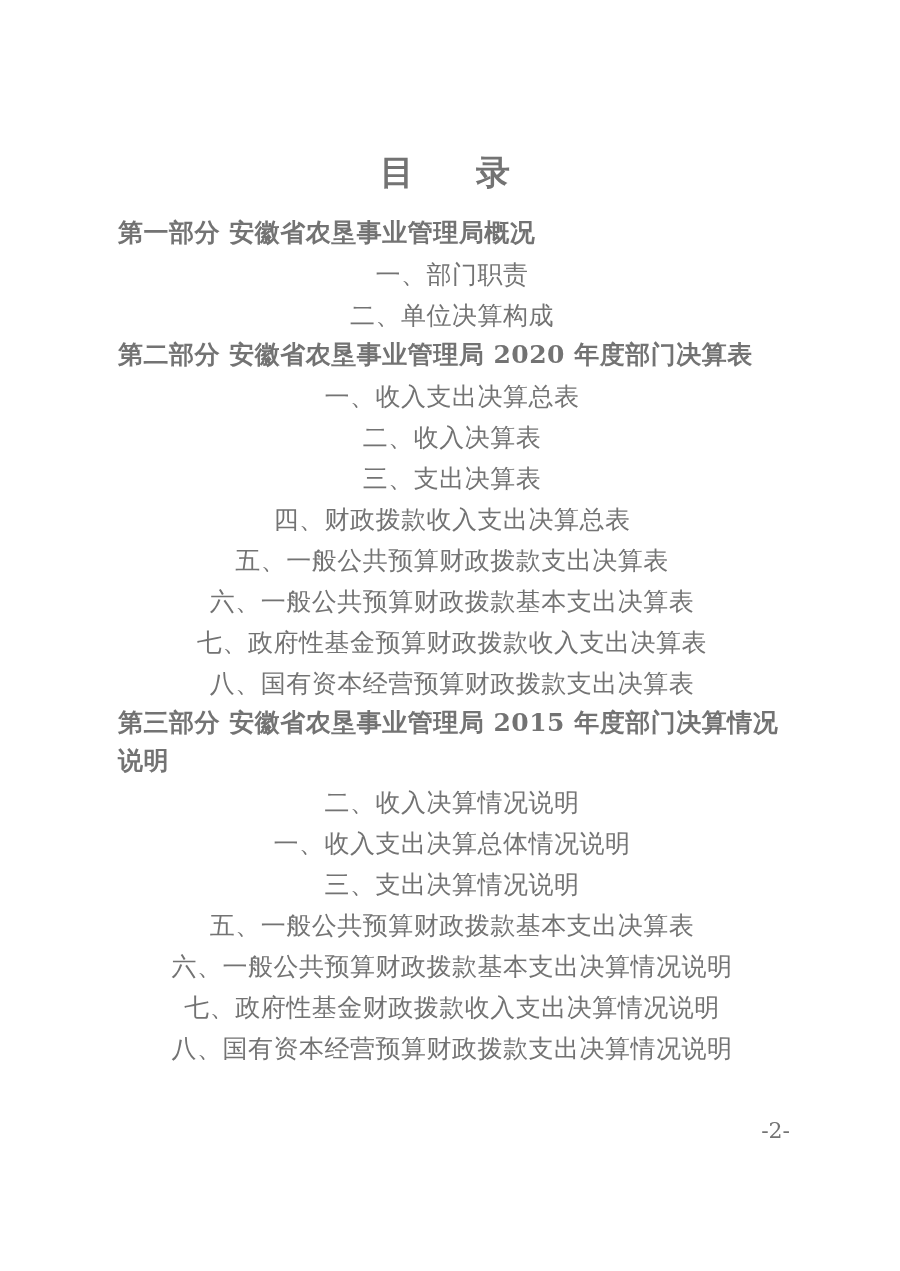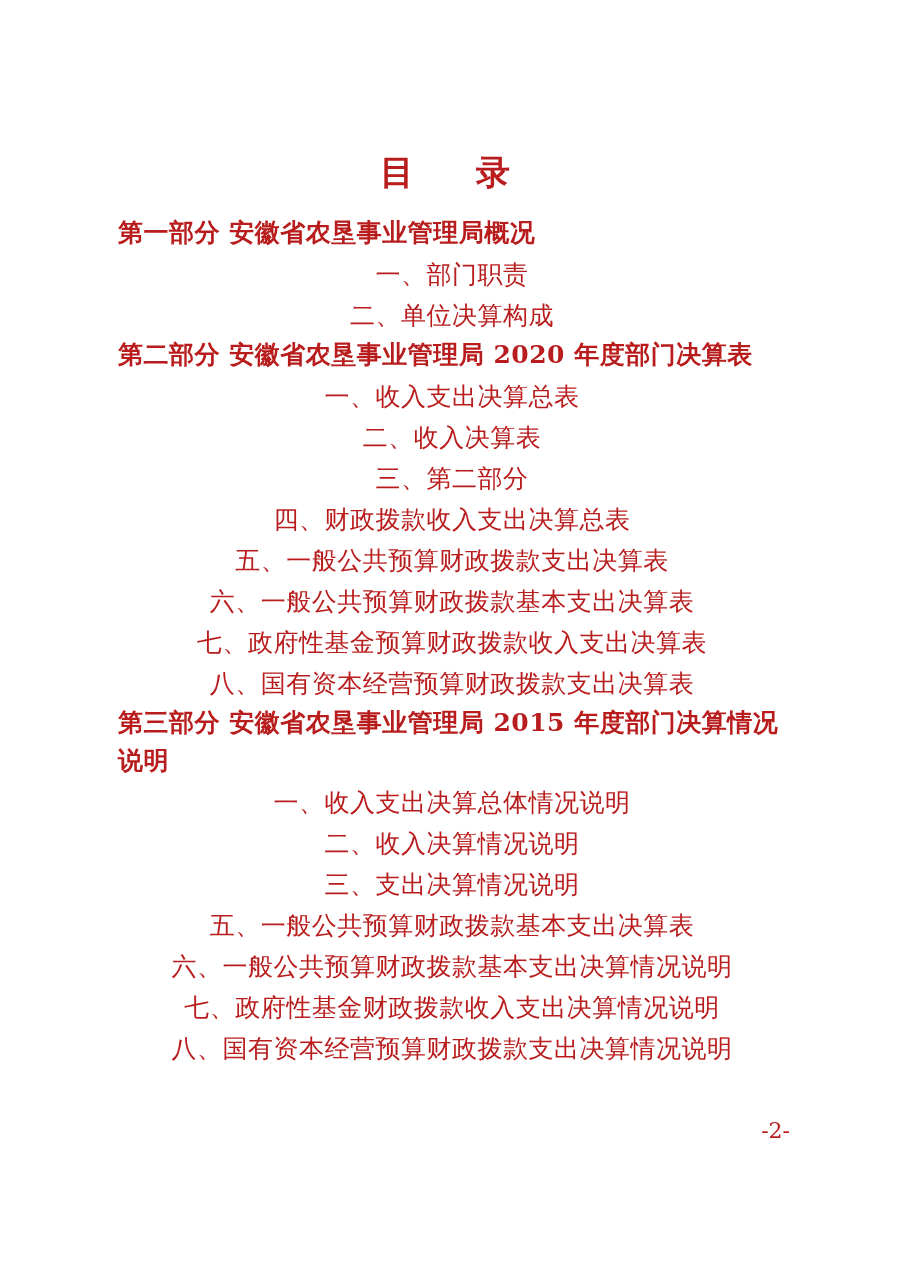--- a/index.html
+++ b/index.html
@@ -8,21 +8,21 @@
     background: #ffffff;
   }
   .page {
     position: relative;
     width: 900px;
     height: 1271px;
     background: #ffffff;
     margin: 0 auto;
     overflow: hidden;
     font-family: "DejaVu Serif", "Liberation Serif", serif;
-    color: #b91c1c;
+    color: #737373;
   }
   .content {
     position: absolute;
     left: 118px;
     top: 150px;
     width: 668px;
   }
   .doc-title {
     text-align: center;
     font-size: 34px;
@@ -60,30 +60,30 @@
   <div class="content">
     <h1 class="doc-title">目　录</h1>
 
     <p class="toc-part">第一部分  安徽省农垦事业管理局概况</p>
     <p class="toc-item">一、部门职责</p>
     <p class="toc-item">二、单位决算构成</p>
 
     <p class="toc-part">第二部分  安徽省农垦事业管理局 2020 年度部门决算表</p>
     <p class="toc-item">一、收入支出决算总表</p>
     <p class="toc-item">二、收入决算表</p>
-    <p class="toc-item">三、第二部分</p>
+    <p class="toc-item">三、支出决算表</p>
     <p class="toc-item">四、财政拨款收入支出决算总表</p>
     <p class="toc-item">五、一般公共预算财政拨款支出决算表</p>
     <p class="toc-item">六、一般公共预算财政拨款基本支出决算表</p>
     <p class="toc-item">七、政府性基金预算财政拨款收入支出决算表</p>
     <p class="toc-item">八、国有资本经营预算财政拨款支出决算表</p>
 
     <p class="toc-part">第三部分  安徽省农垦事业管理局 2015 年度部门决算情况说明</p>
+    <p class="toc-item">二、收入决算情况说明</p>
     <p class="toc-item">一、收入支出决算总体情况说明</p>
-    <p class="toc-item">二、收入决算情况说明</p>
     <p class="toc-item">三、支出决算情况说明</p>
     <p class="toc-item">五、一般公共预算财政拨款基本支出决算表</p>
     <p class="toc-item">六、一般公共预算财政拨款基本支出决算情况说明</p>
     <p class="toc-item">七、政府性基金财政拨款收入支出决算情况说明</p>
     <p class="toc-item">八、国有资本经营预算财政拨款支出决算情况说明</p>
   </div>
 
   <div class="page-number">-2-</div>
 </div>
 

